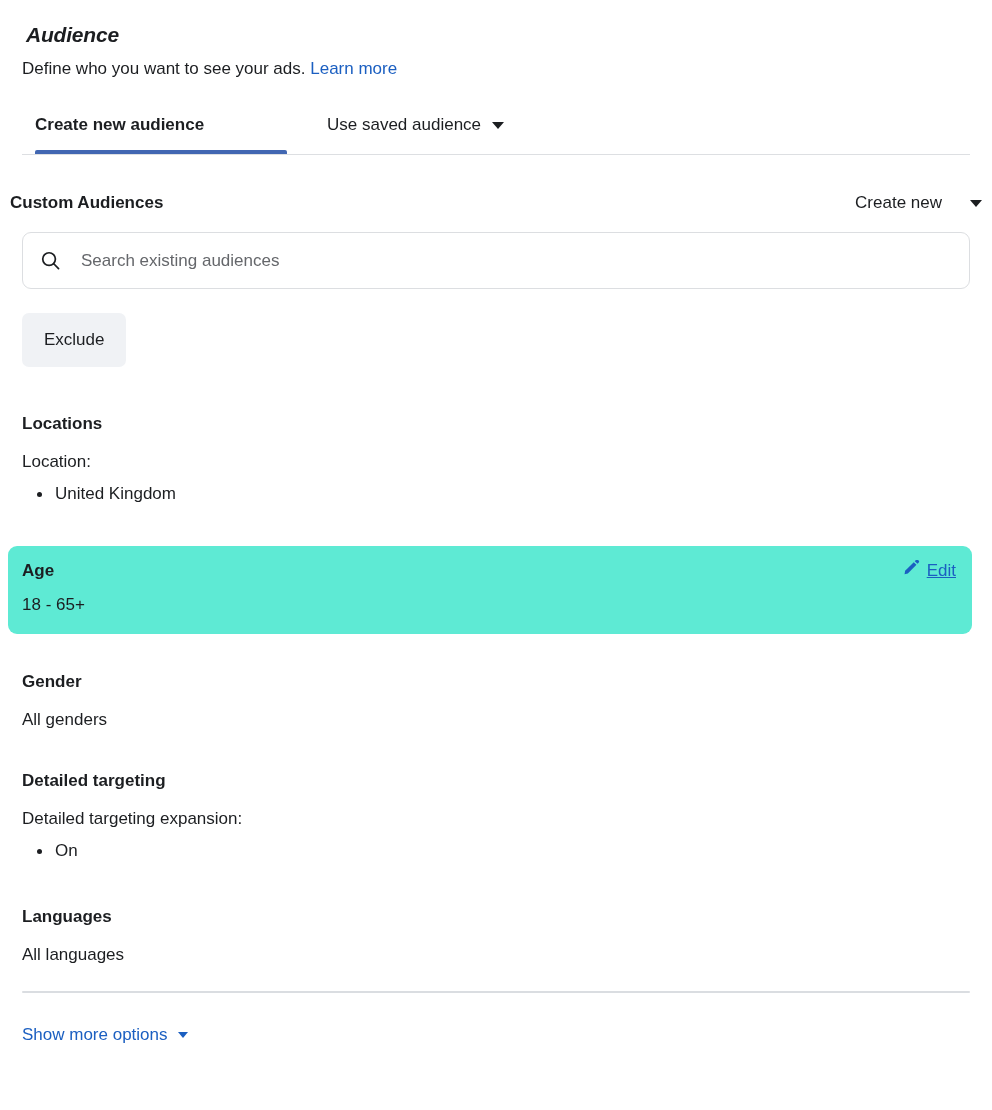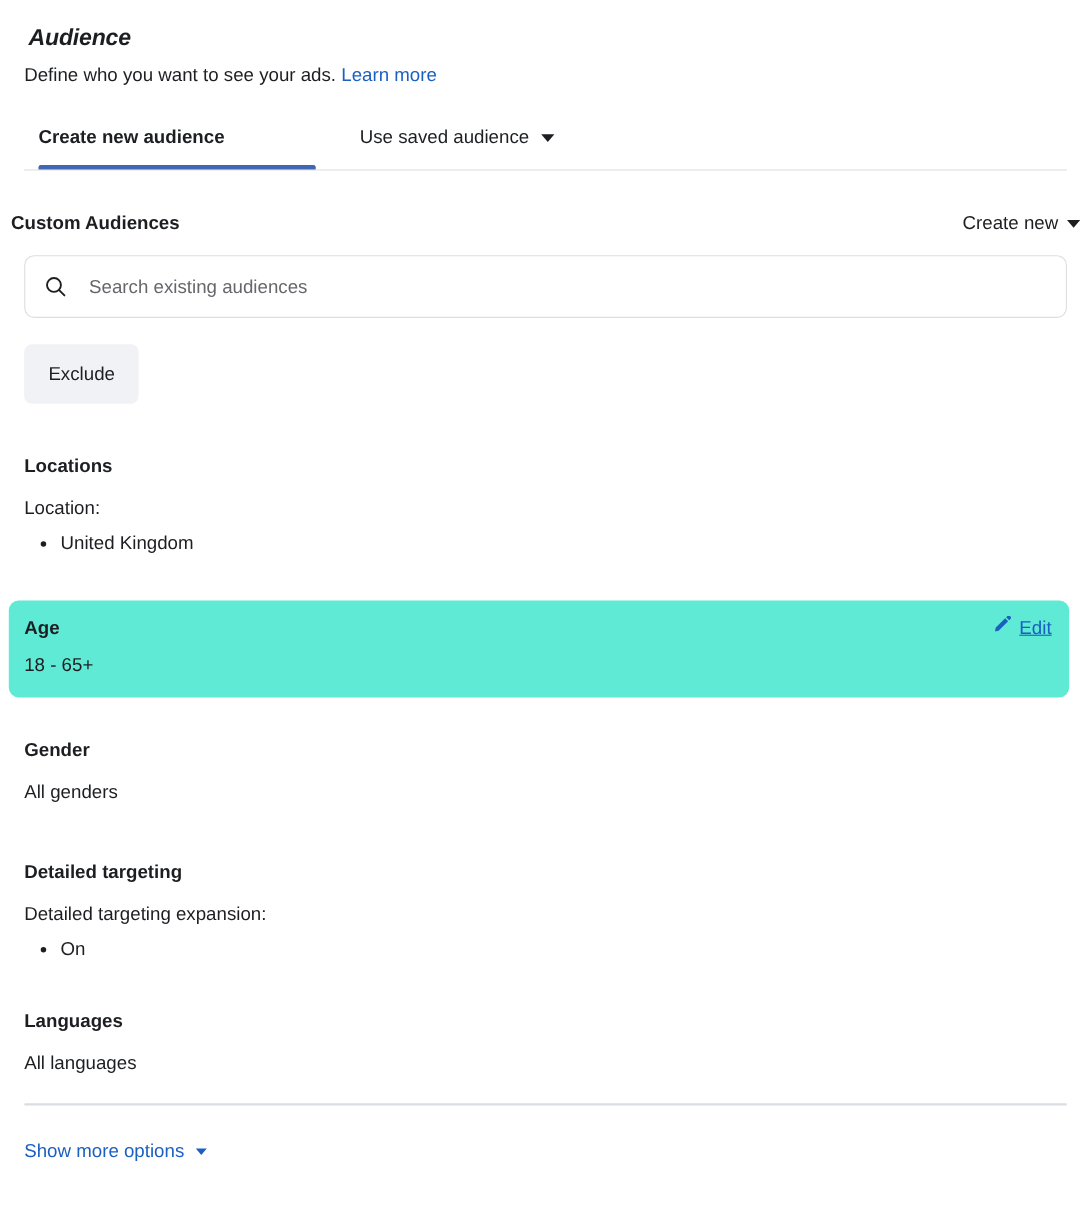--- a/index.html
+++ b/index.html
@@ -104,21 +104,21 @@
   .ca-row {
     display: flex;
     align-items: center;
     justify-content: space-between;
     padding: 0 10px;
     margin-top: 37px;
   }
   .create-new {
     display: flex;
     align-items: center;
-    gap: 8px;
+    gap: 28px;
     font-size: 17px;
     color: #1c1e21;
     cursor: pointer;
   }
 
   .search-box {
     margin: 18px 22px 0 22px;
     height: 57px;
     border: 1px solid #dcdee1;
     border-radius: 9px;
@@ -215,21 +215,21 @@
     color: #1b5fc1;
     font-size: 17px;
     cursor: pointer;
   }
   .edit-link .edit-text {
     text-decoration: underline;
   }
   .age-value { margin-top: 12px; }
 
   #gender-block { margin-top: 37px; }
-  #detailed-block { margin-top: 51px; }
+  #detailed-block { margin-top: 39px; }
   #languages-block { margin-top: 42px; }
 
   .bottom-divider {
     height: 2px;
     background: #dadde1;
     margin: 25px 22px 0 22px;
     border-radius: 1px;
   }
   .show-more {
     margin: 32px 0 0 22px;

